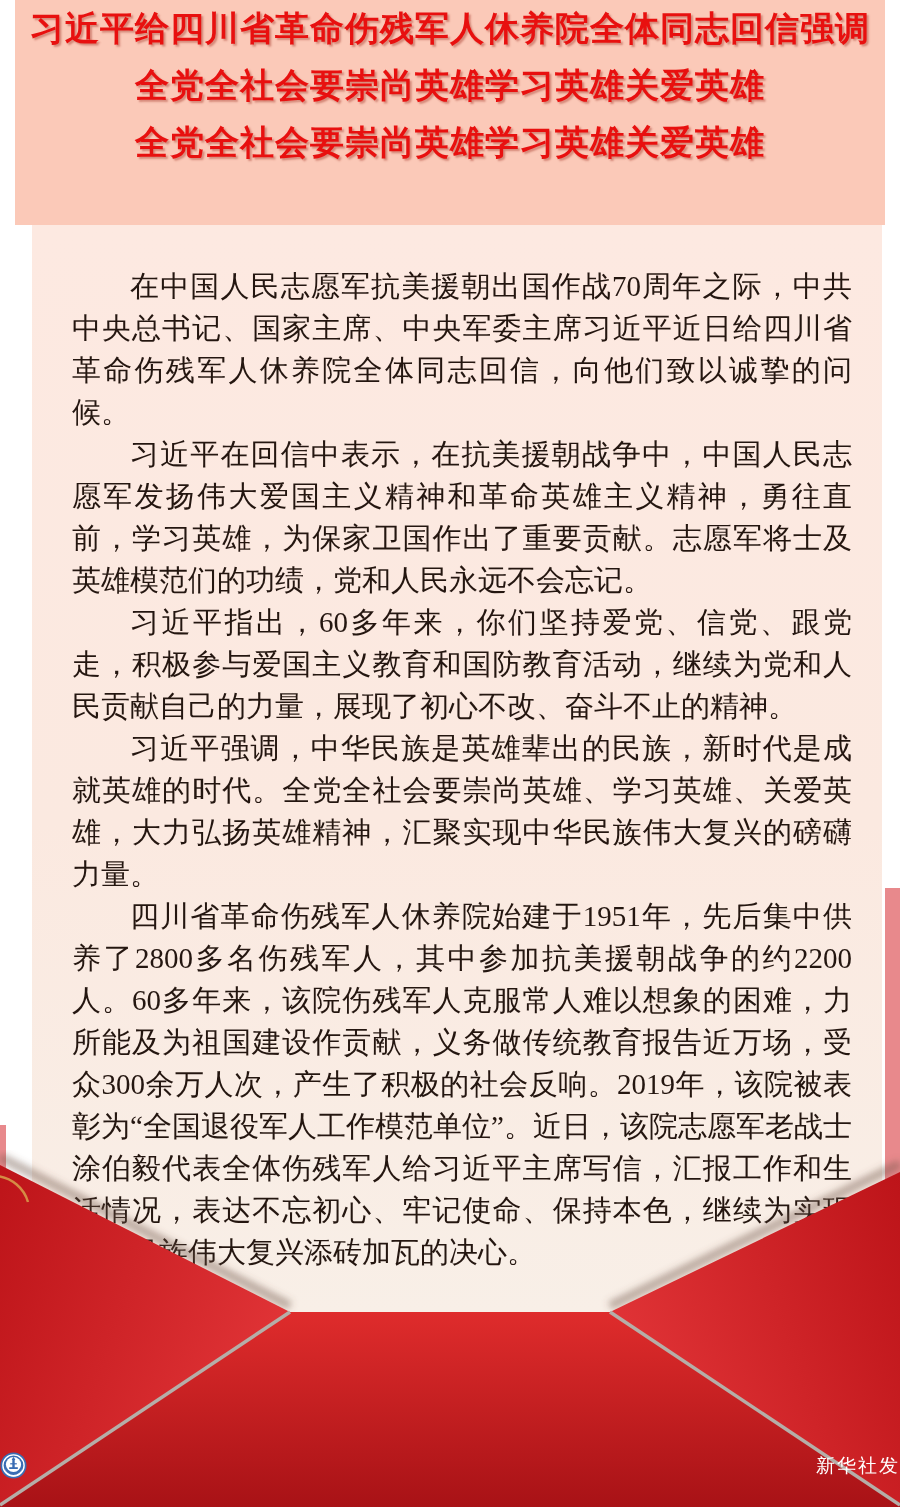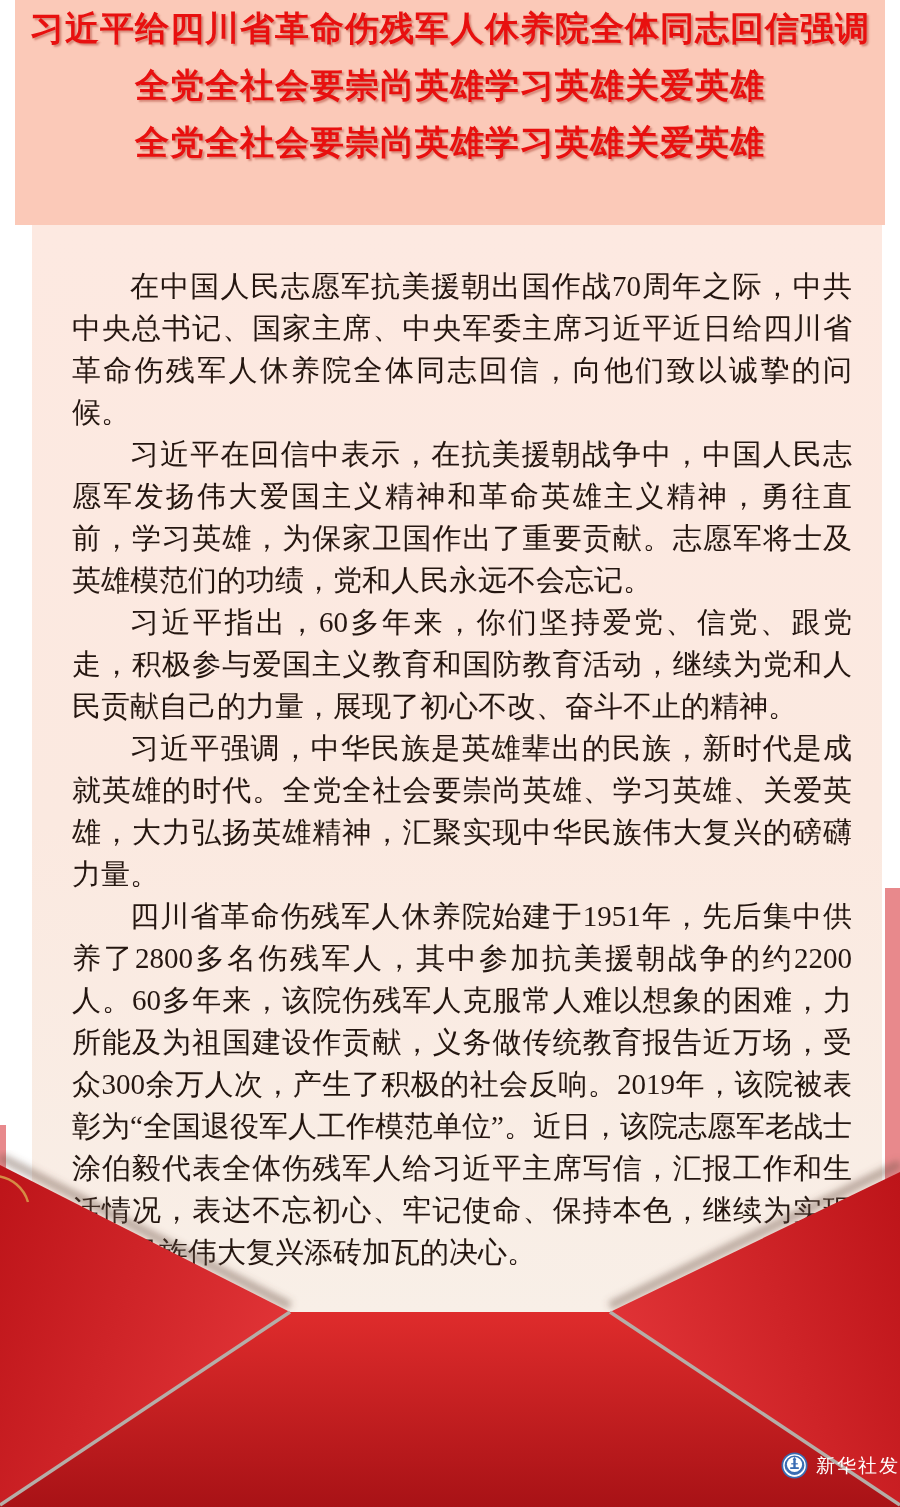--- a/index.html
+++ b/index.html
@@ -18,21 +18,21 @@
   #article p{margin:0;text-indent:2em;text-align:justify;
              font-size:29px;line-height:42px;color:#241610;}
   
   .back-edge{position:absolute;background:#e8898c;}
   #back-edge-right{left:885px;top:888px;width:15px;height:292px;}
   #back-edge-left{left:0;top:1125px;width:6px;height:60px;}
   
   #envelope{position:absolute;left:0;top:1150px;width:900px;height:357px;z-index:5;}
   
   #credit{position:absolute;left:0;right:0;top:1452px;z-index:6;
-          display:flex;justify-content:flex-end;align-items:center;gap:8px;}
+          display:flex;justify-content:space-between;align-items:center;gap:8px;}
   #credit .label{color:#ffffff;font-size:19px;letter-spacing:2px;
                  font-family:"Liberation Serif","DejaVu Serif",serif;}
 </style>
 </head>
 <body>
 
 <div id="page">
 
   <div id="banner">
     <div id="title">

